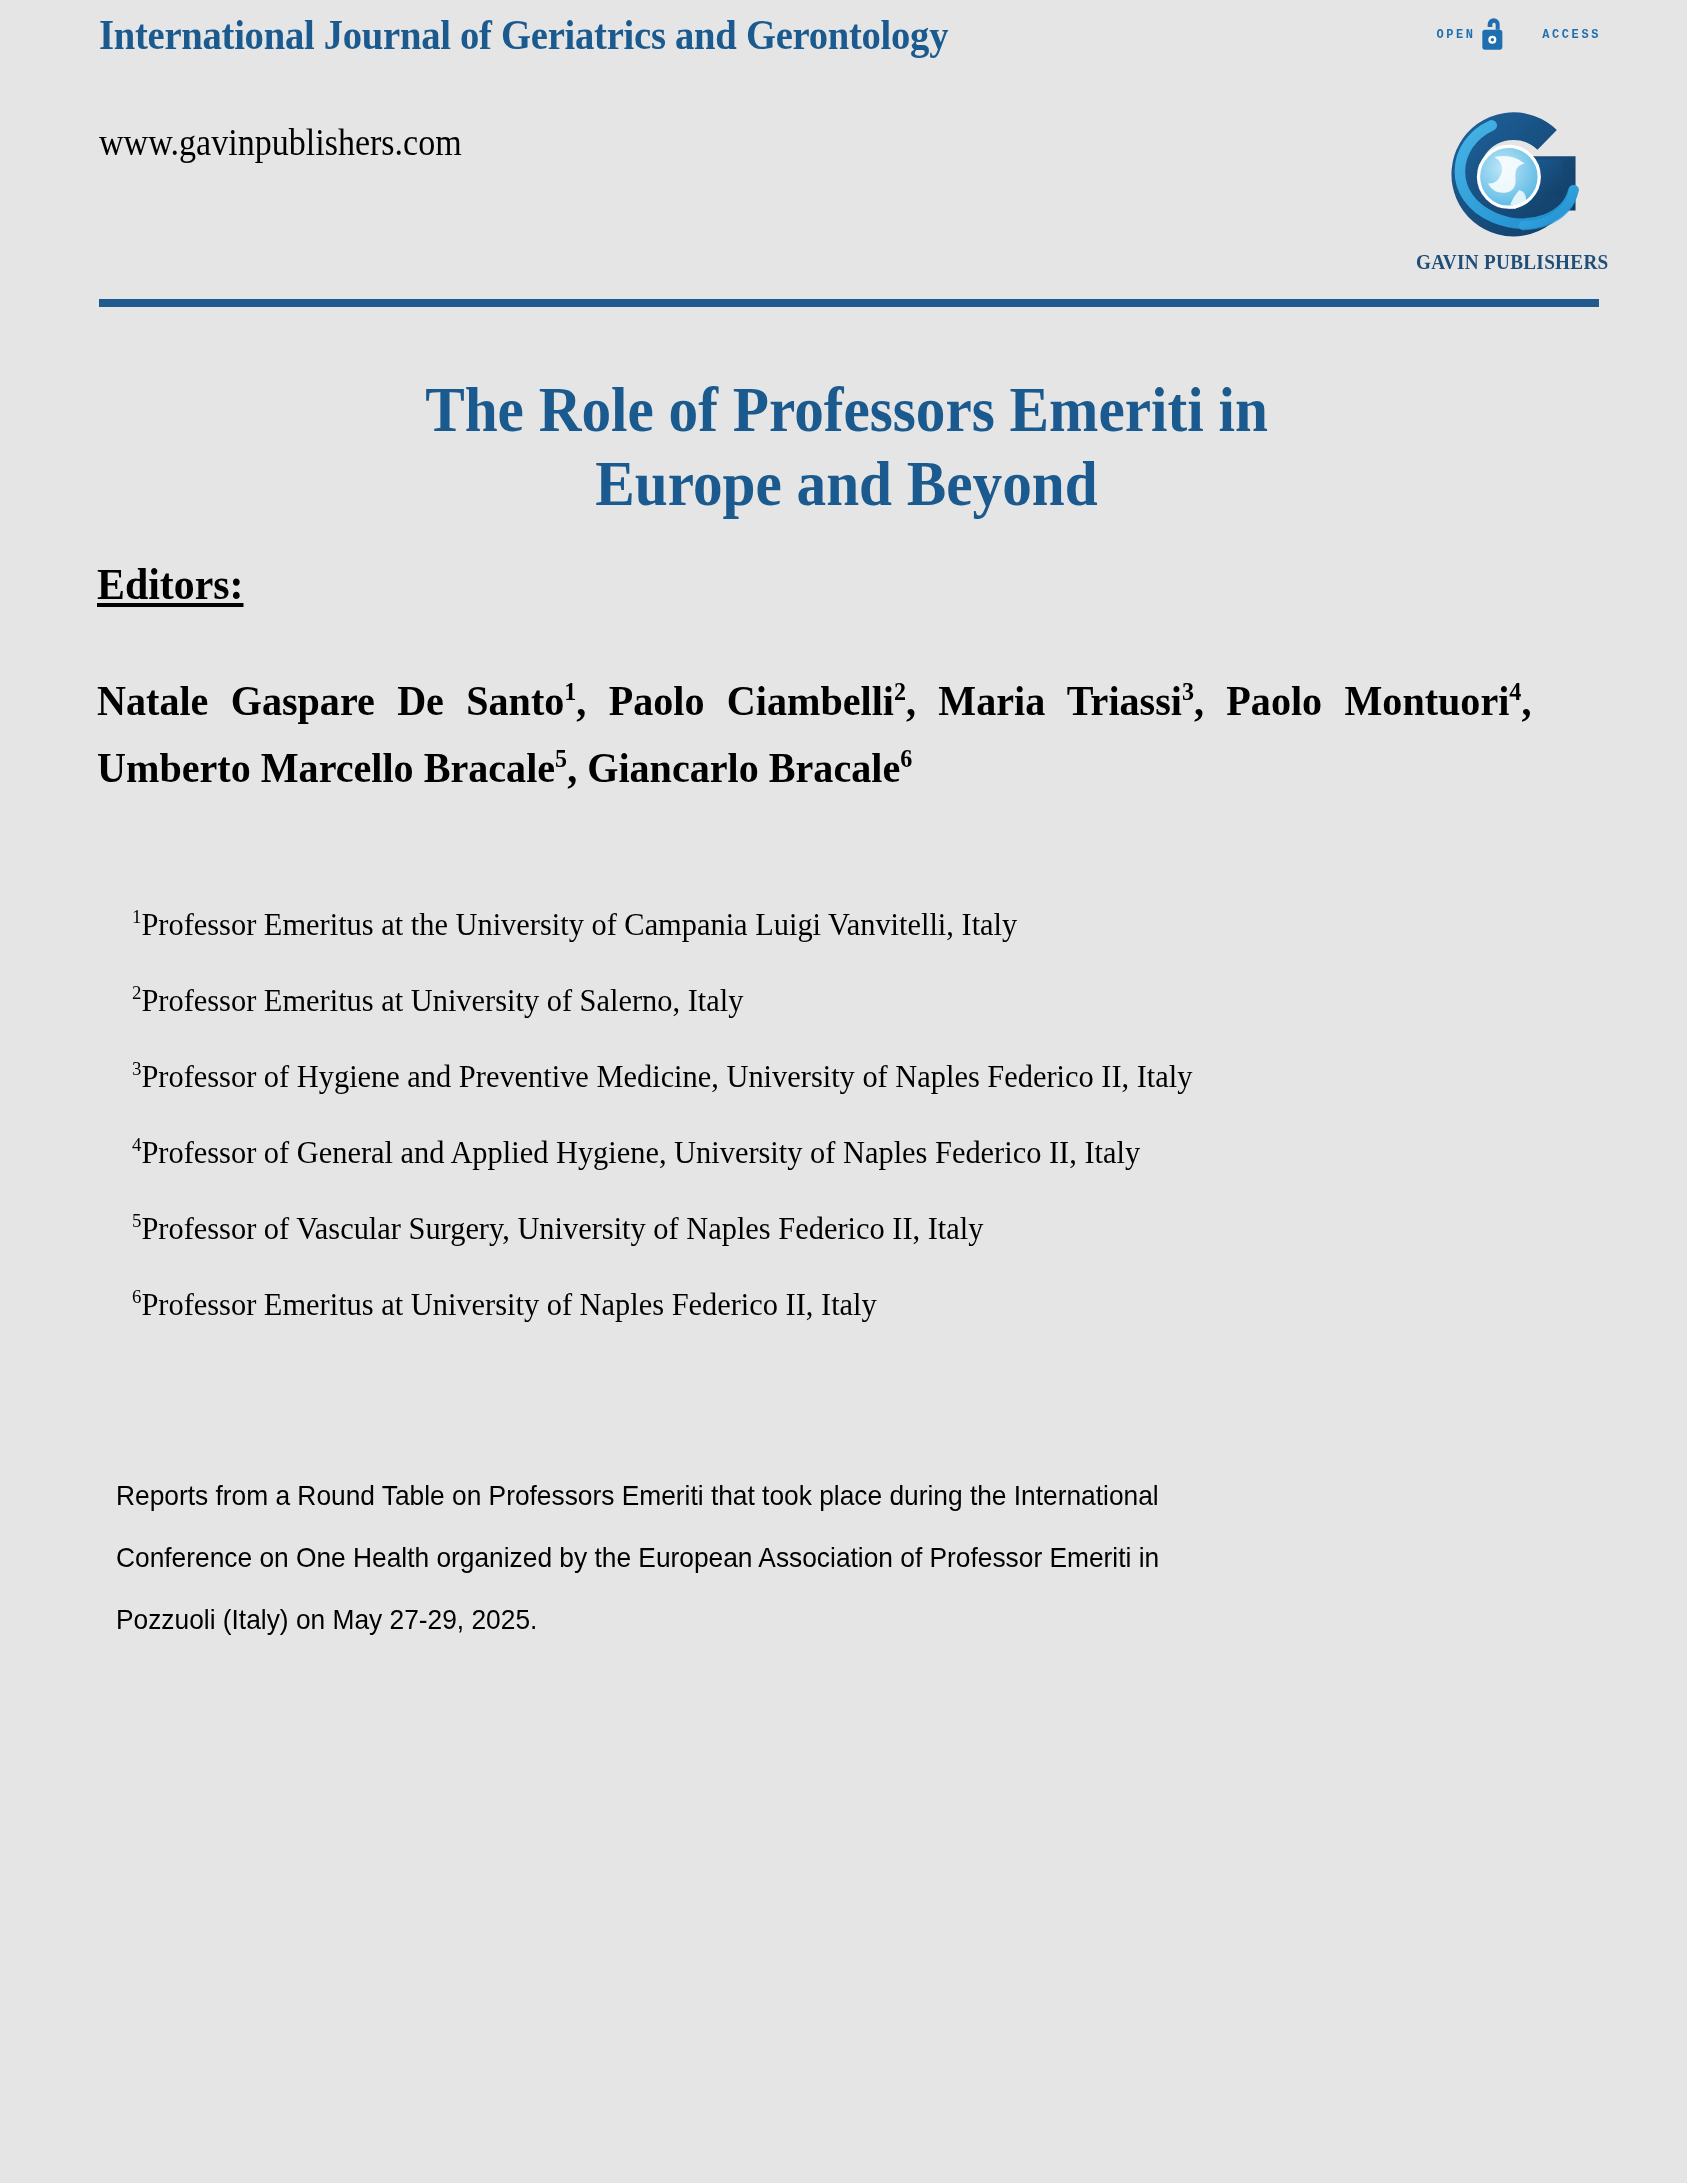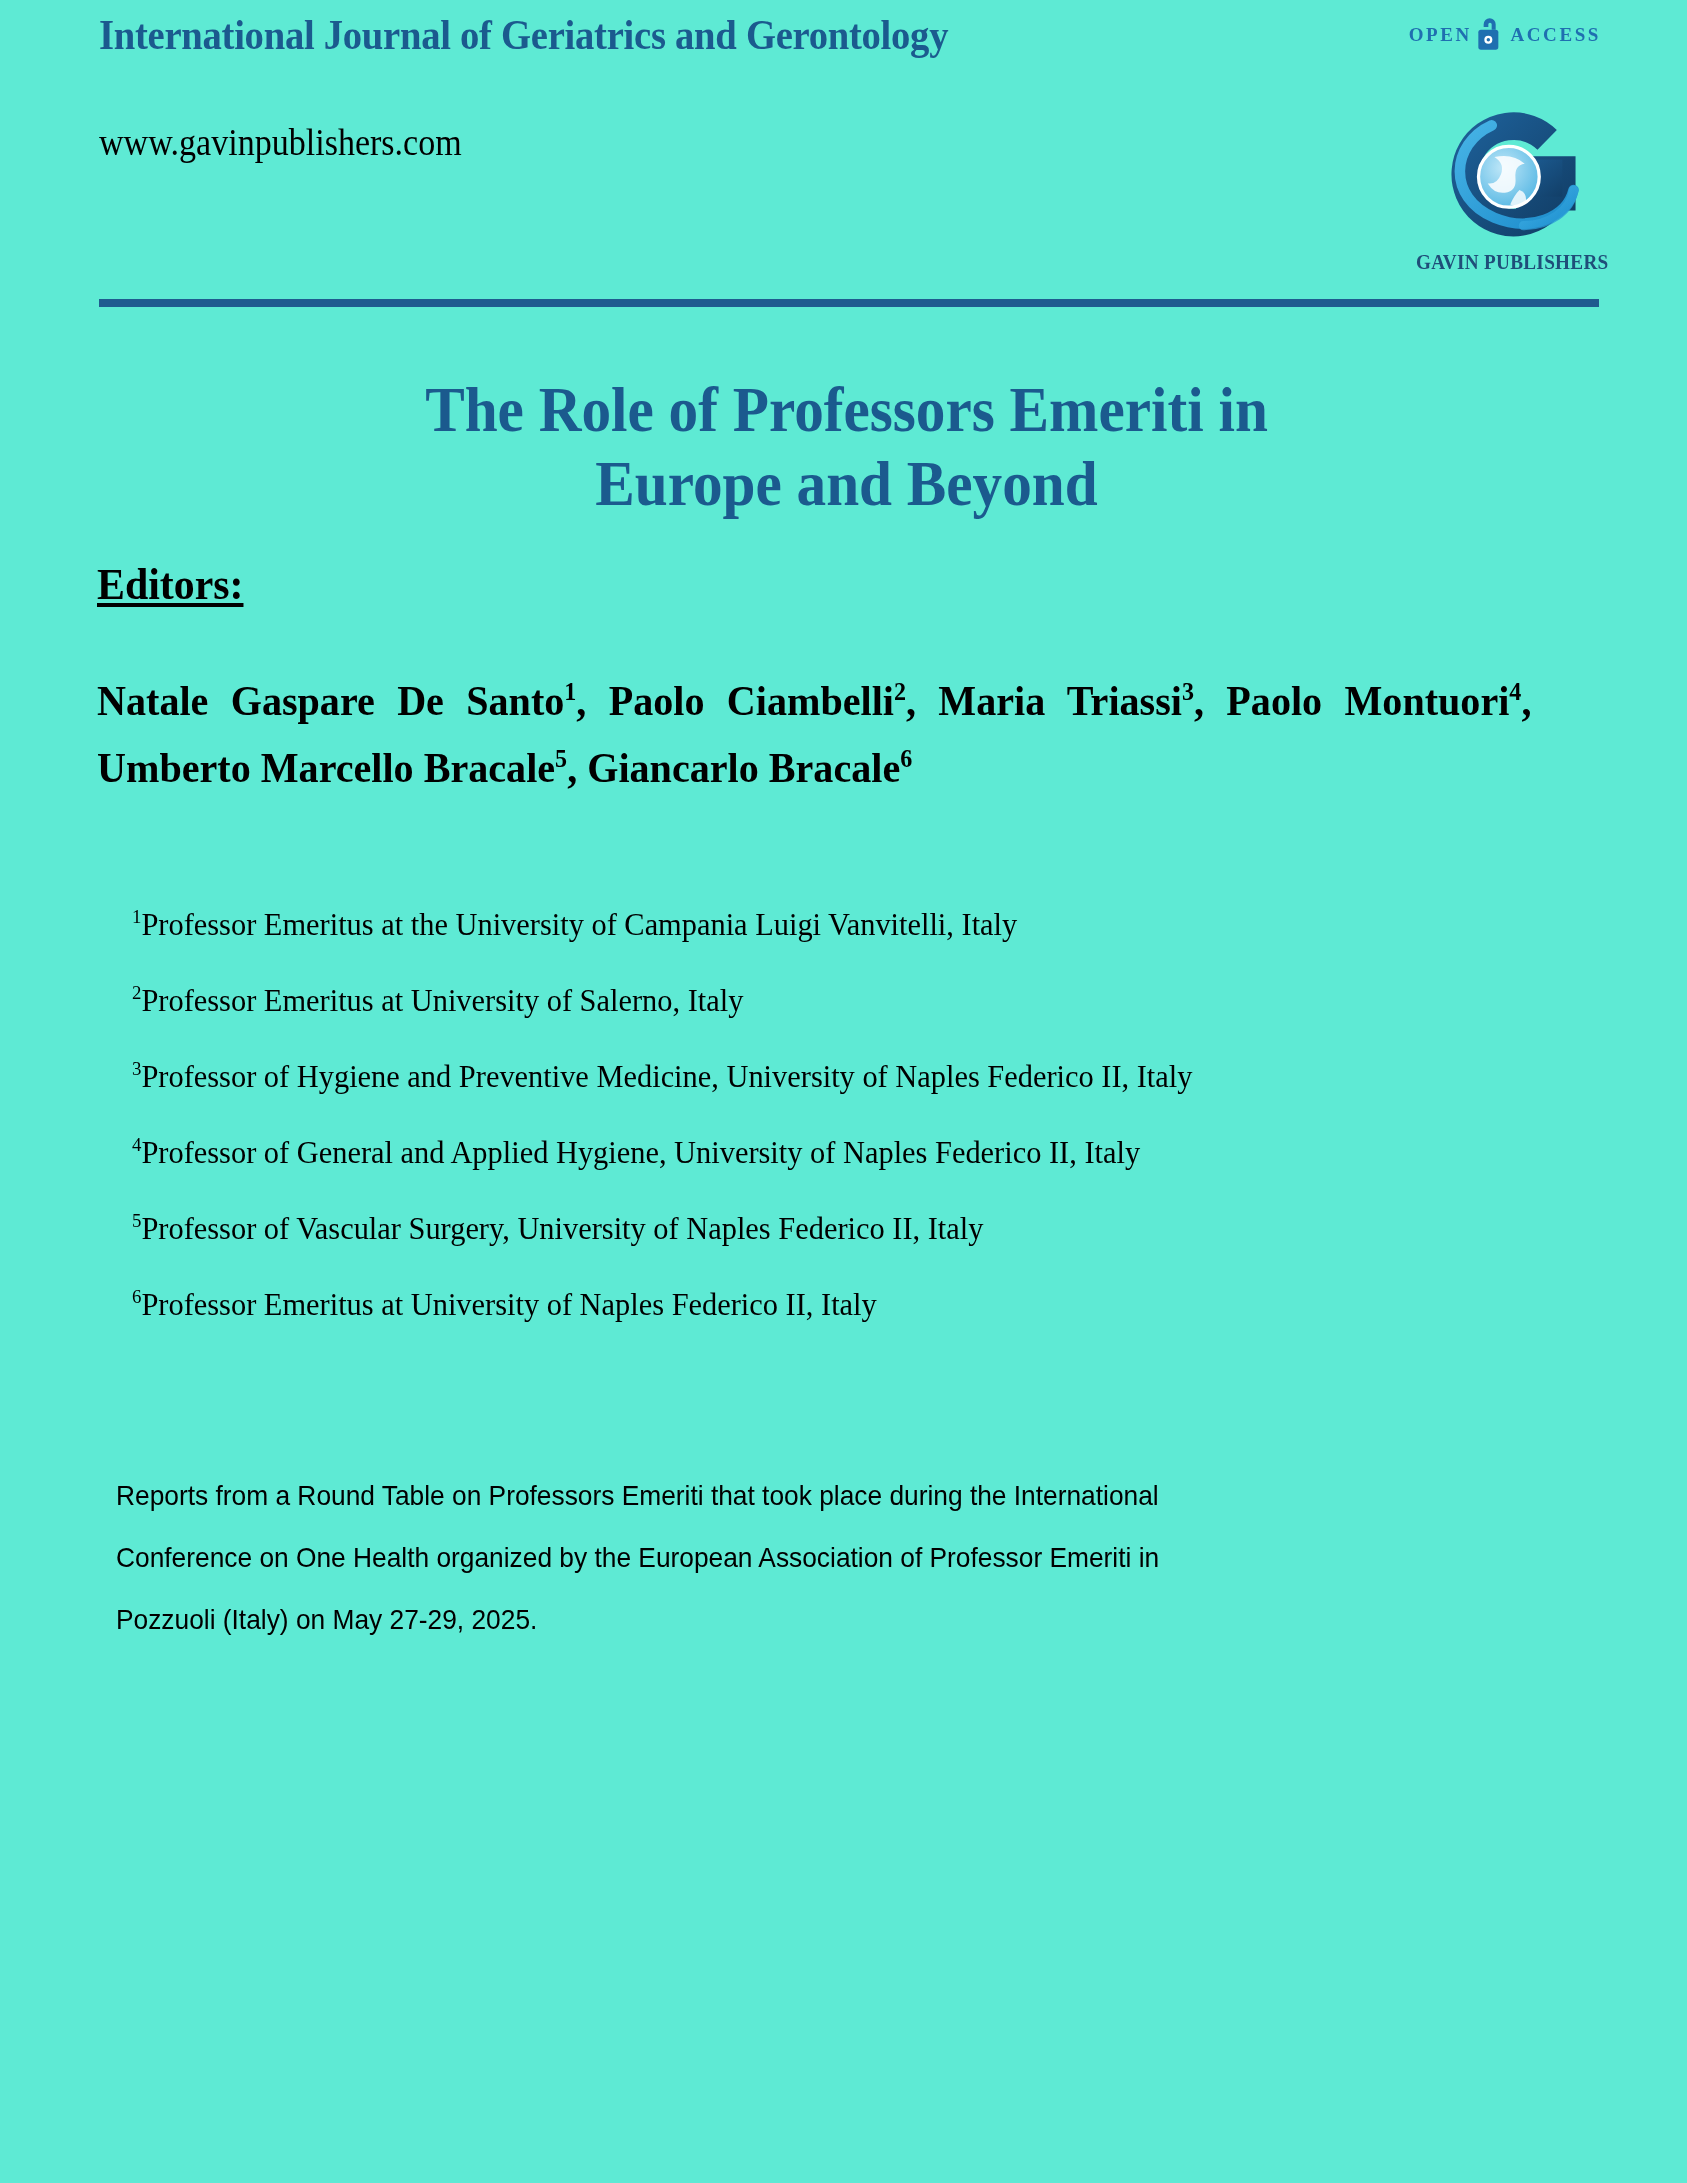--- a/index.html
+++ b/index.html
@@ -12,21 +12,21 @@
     height: 2183px;
     font-family: "Liberation Serif", serif;
     color: #000000;
     position: relative;
     overflow: hidden;
   }
 
   .page {
     position: absolute;
     inset: 0;
-    background: #5eead4;
+    background: #e5e5e5;
   }
 
   
   .masthead {
     position: absolute;
     left: 99px;
     top: 9.3px;
     width: 1502px;
     height: 60px;
   }
@@ -49,26 +49,27 @@
   .open-access {
     position: absolute;
     right: 0;
     top: 10.6px;
     display: flex;
     align-items: center;
     gap: 2.6px;
     height: 30px;
   }
   .oa-word {
-    font-family: Liberation Serif, serif;
-    font-weight: bold;
-    font-size: 19px;
+    font-family: Liberation Mono, monospace;
+    font-weight: bold;
+    font-size: 12px;
     letter-spacing: 2.6px;
     color: #1f6fb0;
     line-height: 1;
+    margin-left: 28px;
   }
   .oa-lock {
     position: relative;
     width: 32px;
     height: 40px;
     margin: 0 0.7px;
     display: inline-block;
   }
   .oa-lock svg { display: block; }
 

